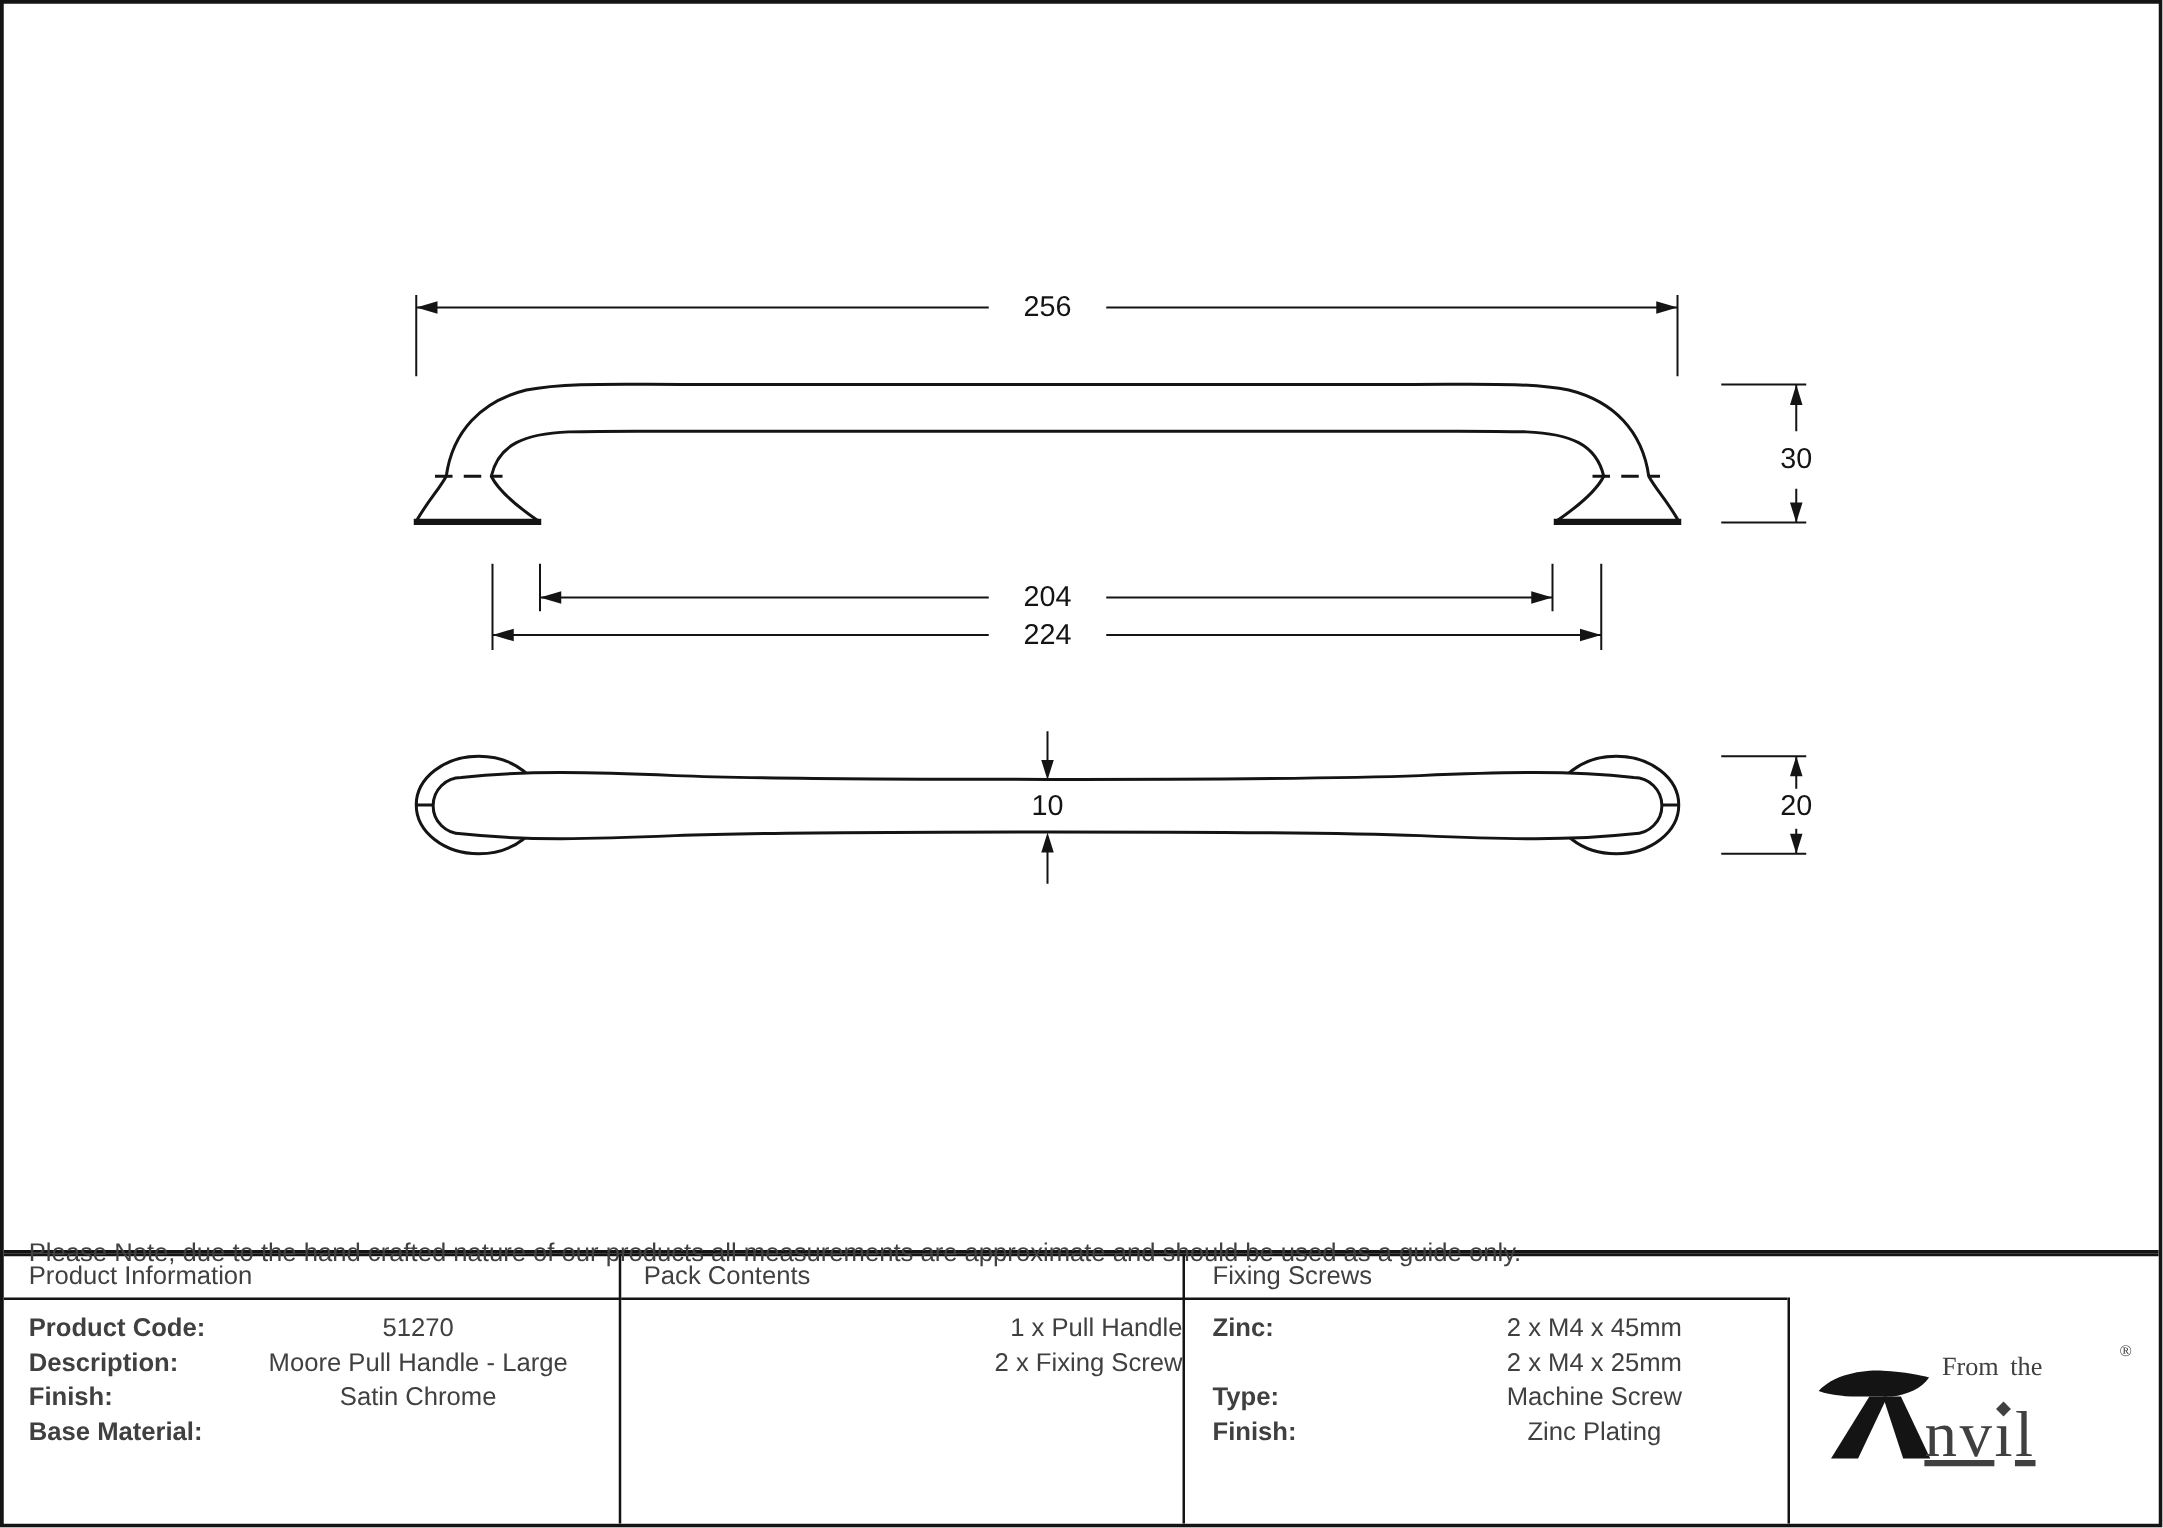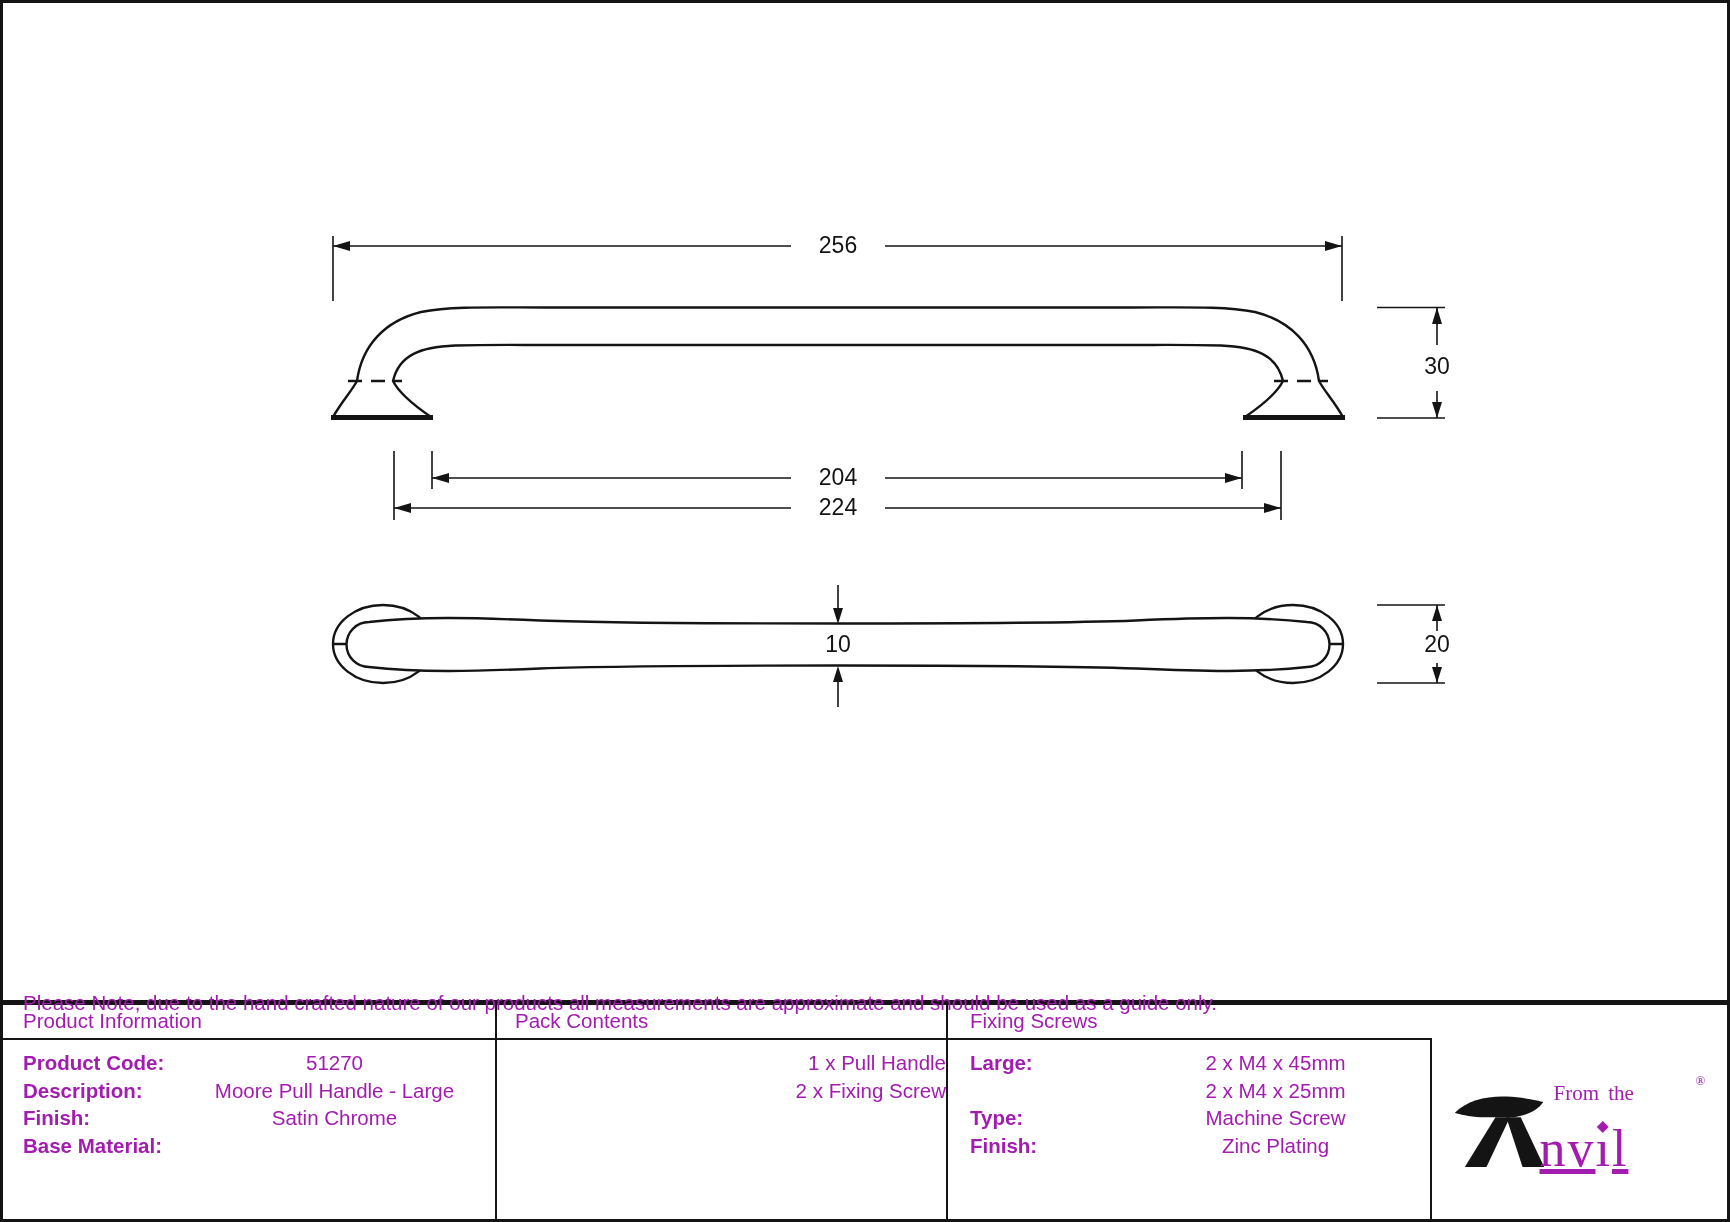--- a/index.html
+++ b/index.html
@@ -1,19 +1,19 @@
 <!DOCTYPE html>
 <html><head>
 <meta charset="utf-8">
 <style>
   html,body { margin:0; padding:0; background:#e8e8e8; }
   .sheet {
     position:relative; width:1730px; height:1222px; box-sizing:border-box;
     background:#ffffff; border:3px solid #141414; overflow:hidden;
-    font-family:"Liberation Sans", sans-serif; color:#a21caf;
+    font-family:"Liberation Sans", sans-serif; color:#404040;
   }
   .drawing-area { position:absolute; top:0; left:0; width:1724px; height:949px; }
   .drawing-area svg { display:block; width:100%; height:100%; }
 
   svg .ln   { stroke:#141414; stroke-width:2.4; fill:none; }
   svg .ln-thick { stroke:#141414; stroke-width:5; fill:none; }
   svg .dash { stroke:#141414; stroke-width:2.4; fill:none; stroke-dasharray:14 9; }
   svg .dim  { stroke:#141414; stroke-width:1.6; fill:none; }
   svg .shape { fill:#ffffff; stroke:#141414; stroke-width:2.4; stroke-linejoin:round; }
   svg .arrow { fill:#141414; stroke:none; }
@@ -206,21 +206,21 @@
       </div>
     </div>
 
     <div class="cell data-cell b-right pad2">
       <div class="pack-line">1 x Pull Handle</div>
       <div class="pack-line">2 x Fixing Screw</div>
     </div>
 
     <div class="cell data-cell pad3">
       <div class="kv-row">
-        <span class="kv-label">Large:</span>
+        <span class="kv-label">Zinc:</span>
         <span class="kv-value">2 x M4 x 45mm</span>
       </div>
       <div class="kv-row">
         <span class="kv-label"></span>
         <span class="kv-value">2 x M4 x 25mm</span>
       </div>
       <div class="kv-row">
         <span class="kv-label">Type:</span>
         <span class="kv-value">Machine Screw</span>
       </div>

